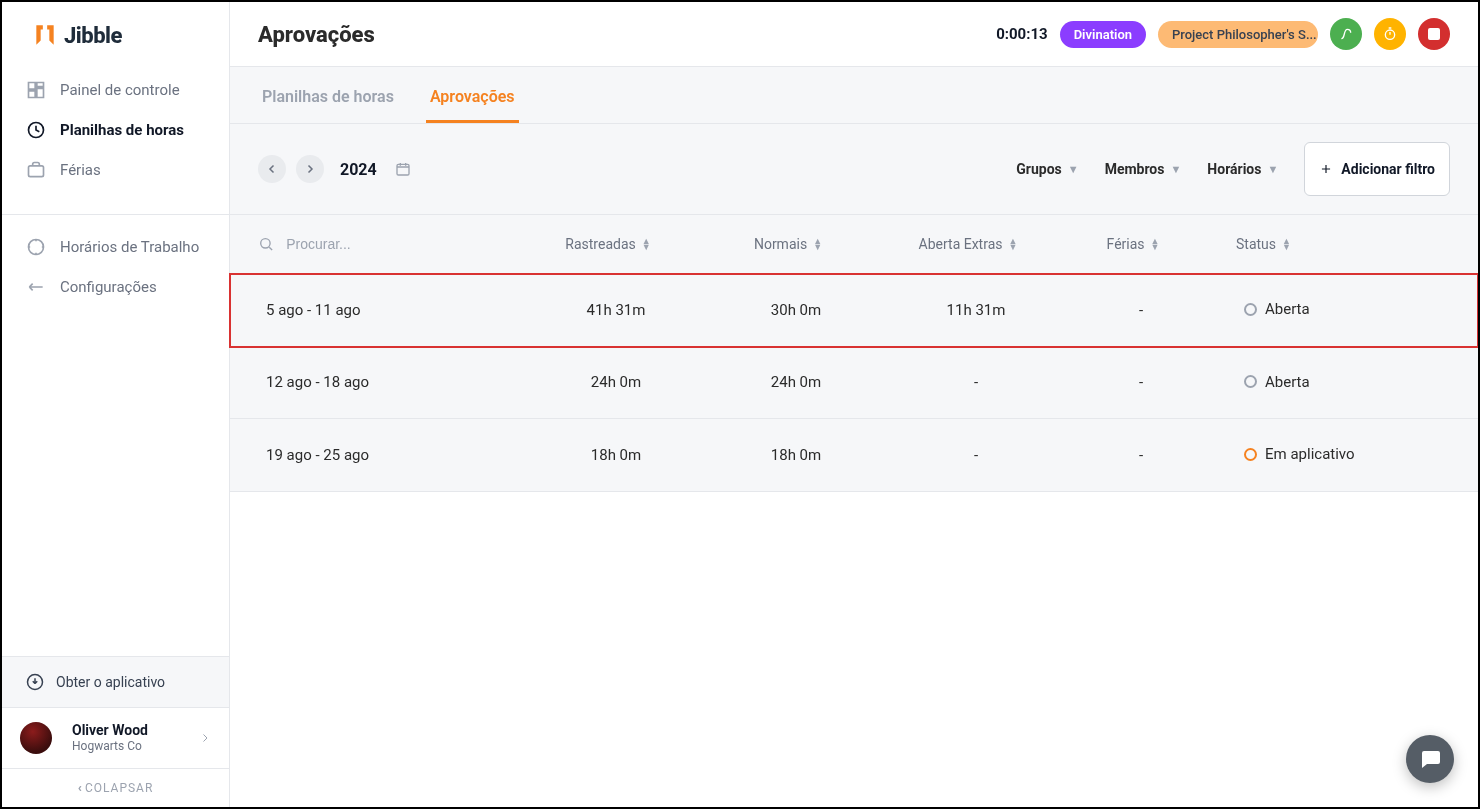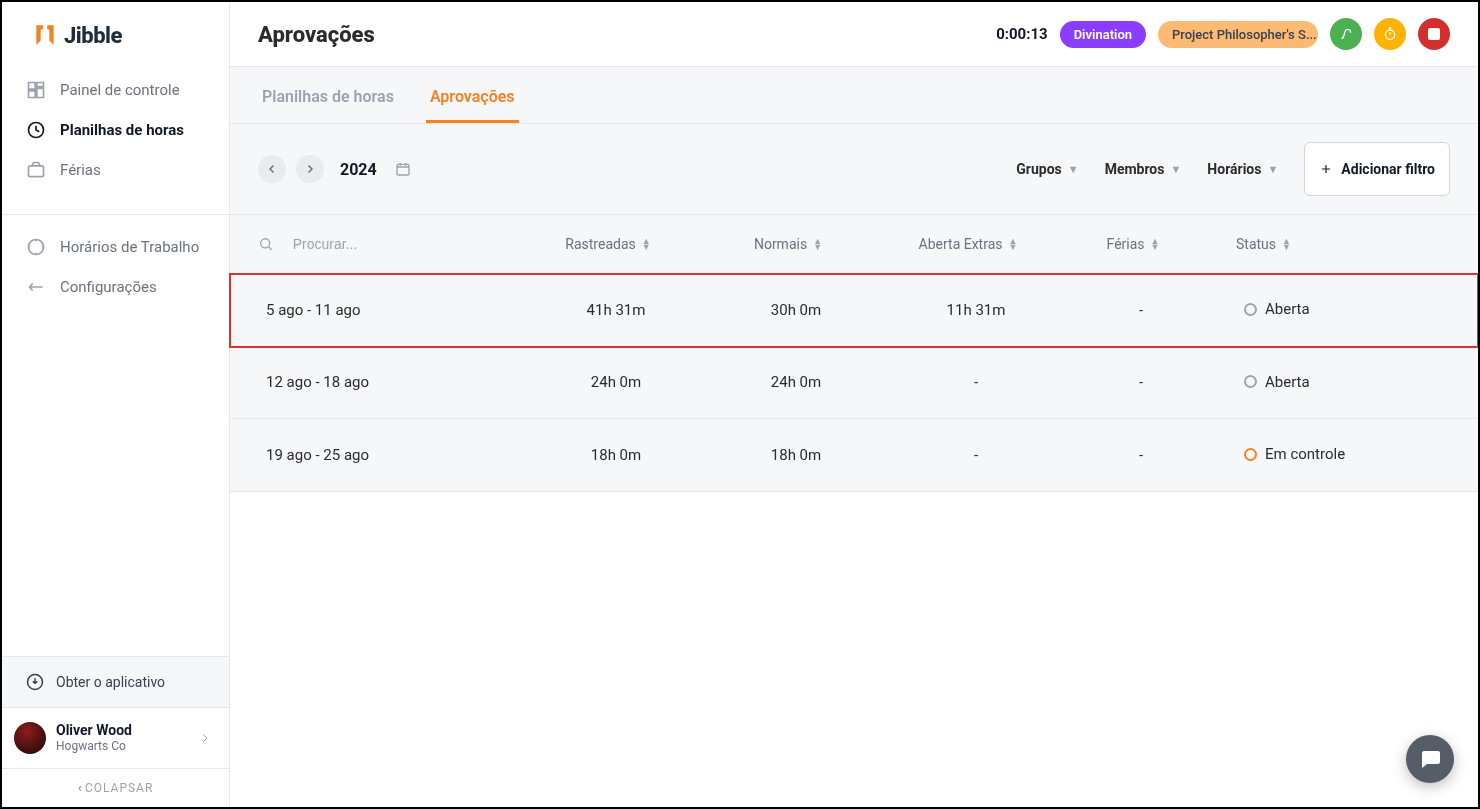--- a/index.html
+++ b/index.html
@@ -63,22 +63,22 @@
     background: var(--gray-100);
     padding: 16px 24px;
     display:flex; align-items:center; gap:12px;
     color: var(--gray-700);
     border-top:1px solid var(--gray-200);
     border-bottom:1px solid var(--gray-200);
     cursor:pointer;
   }
   .get-app .icon { width:18px; height:18px; }
   .user-card {
-    padding: 14px 12px;
-    display:flex; align-items:center; gap:10px;
+    padding: 14px 18px;
+    display:flex; align-items:center; gap:20px;
     border-bottom:1px solid var(--gray-200);
     cursor:pointer;
     position:relative;
   }
   .avatar {
     width:32px; height:32px; border-radius:50%;
     background: radial-gradient(circle at 40% 30%, #8c1c1c 0%, #3b0d0d 70%);
     flex:0 0 32px;
   }
   .user-info { display:flex; flex-direction:column; line-height:1.2; }
@@ -185,21 +185,21 @@
     padding: 20px 28px;
     background: var(--gray-100);
     color: var(--gray-500);
     font-size:14px;
     border-bottom:1px solid var(--gray-200);
   }
   .th { display:flex; align-items:center; gap:6px; }
   .th.center { justify-content:center; }
   .th.left { justify-content:flex-start; }
   .sort { display:inline-flex; flex-direction:column; line-height:6px; font-size:9px; color:var(--gray-400); cursor:pointer;}
-  .search-cell { display:flex; align-items:flex-start; gap:17px;}
+  .search-cell { display:flex; align-items:flex-start; gap:10px;}
   .search-cell input {
     border:none; background:transparent; outline:none;
     font-size:14px; color:var(--gray-500);
     width:100%;
   }
   .search-cell input::placeholder{ color:var(--gray-400);}
   .search-cell svg { width:18px; height:18px; color:var(--gray-400); }
 
   .table-body { background: var(--gray-100); }
   .row {
@@ -441,21 +441,21 @@
 
     <div class="row">
       <div class="cell">19 ago - 25 ago</div>
       <div class="cell center">18h 0m</div>
       <div class="cell center">18h 0m</div>
       <div class="cell center">-</div>
       <div class="cell center">-</div>
       <div class="cell" style="padding-left:28px">
         <span class="status-cell">
           <span class="status-dot progress"></span>
-          <span>Em controle</span>
+          <span>Em aplicativo</span>
         </span>
       </div>
     </div>
   </div>
 
 </main>
 
 <div class="chat-widget">
   <svg viewBox="0 0 24 24">
       <path fill="#fff" d="M4 4h16a2 2 0 012 2v9a2 2 0 01-2 2H9l-5 4V6a2 2 0 012-2z"></path>

